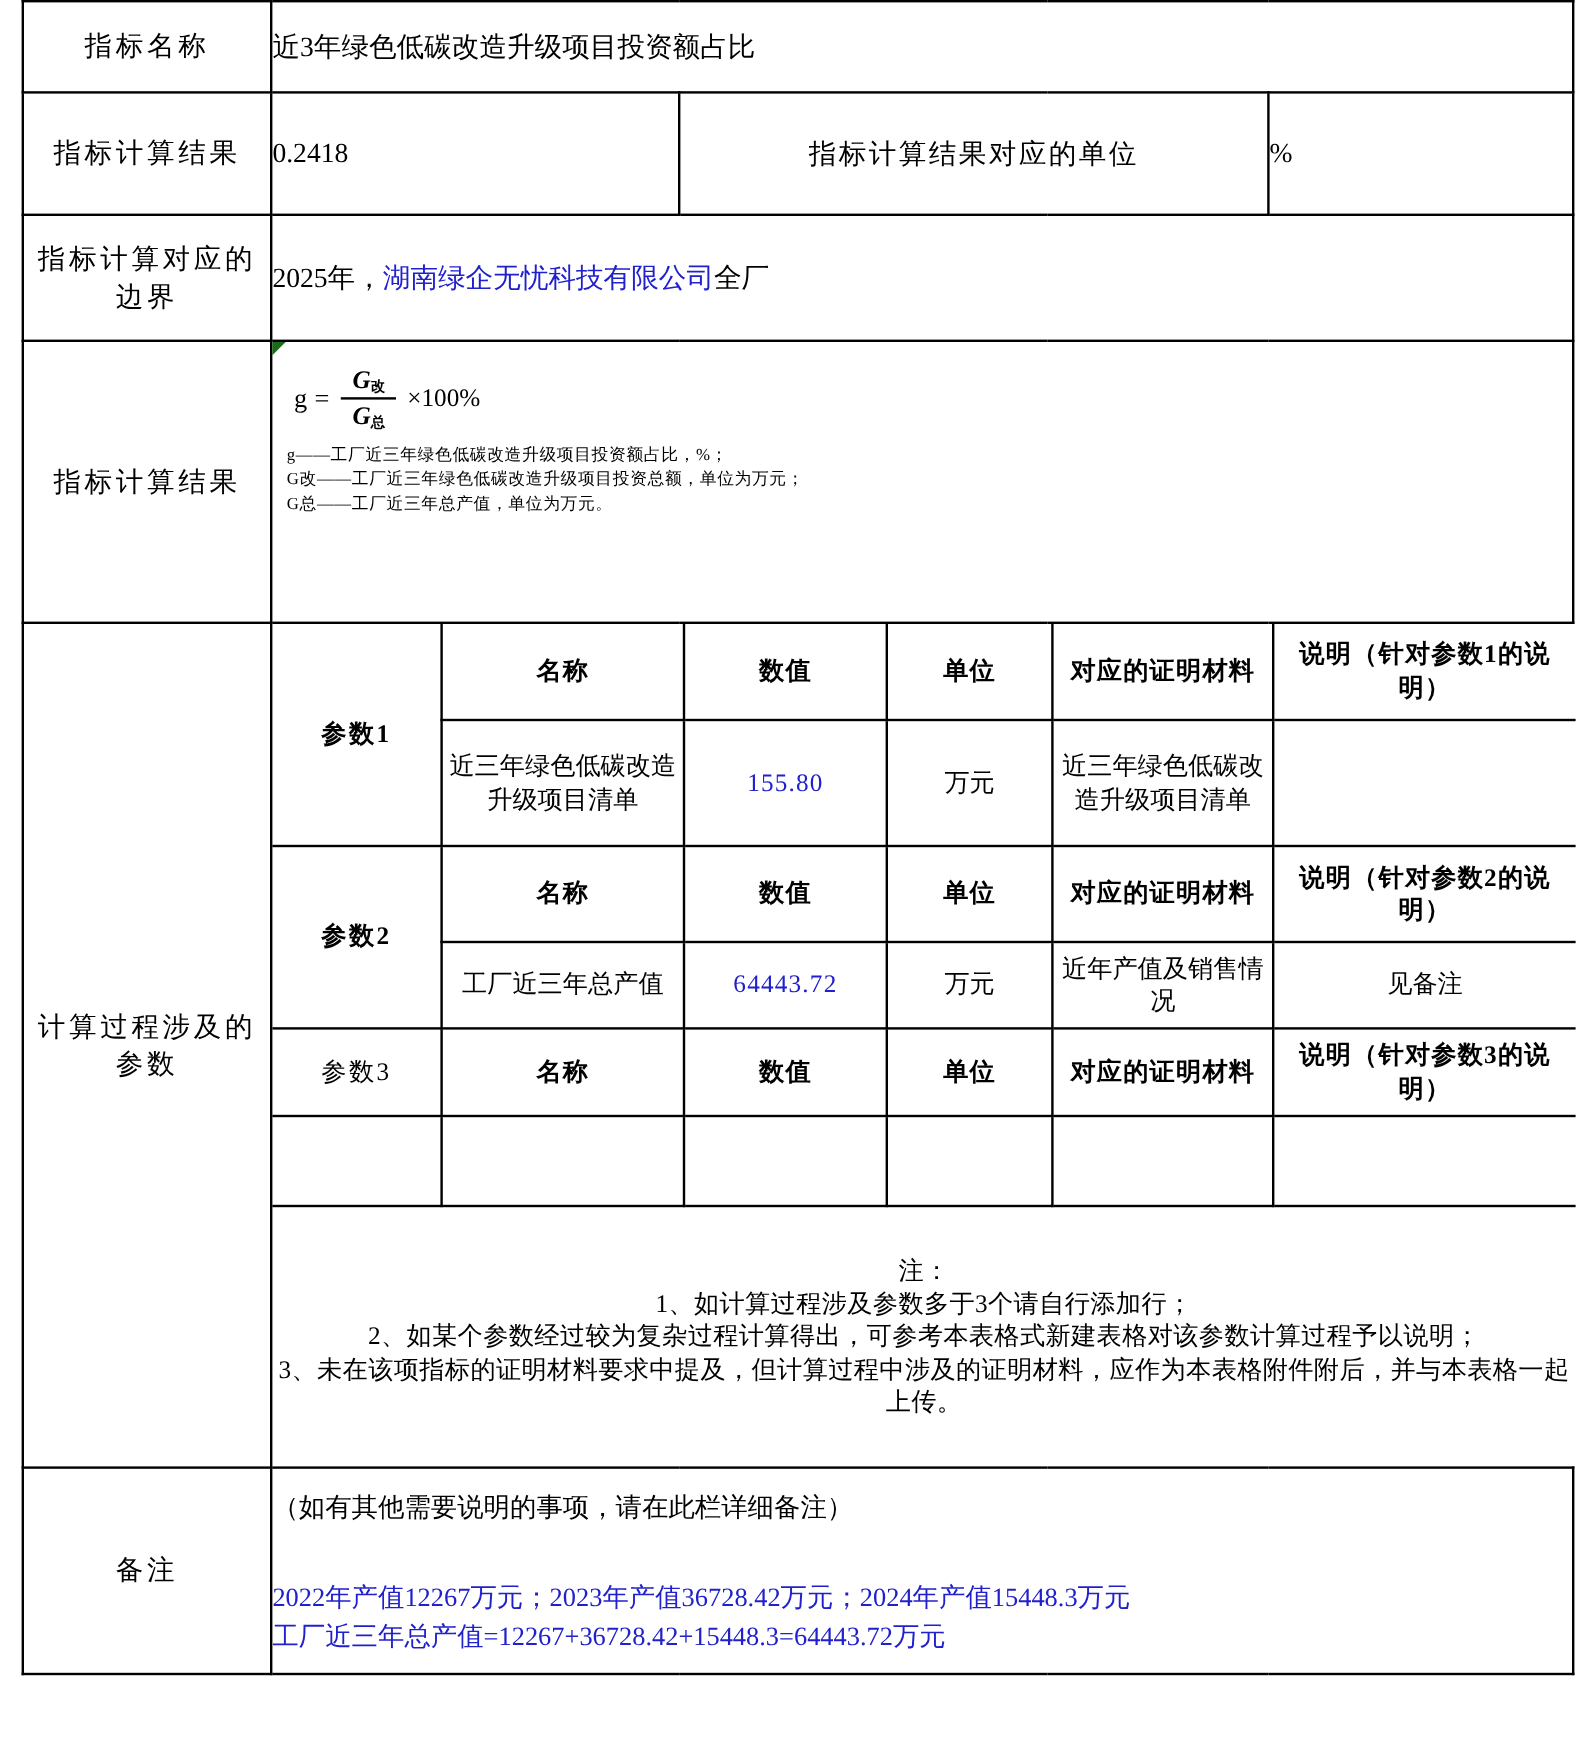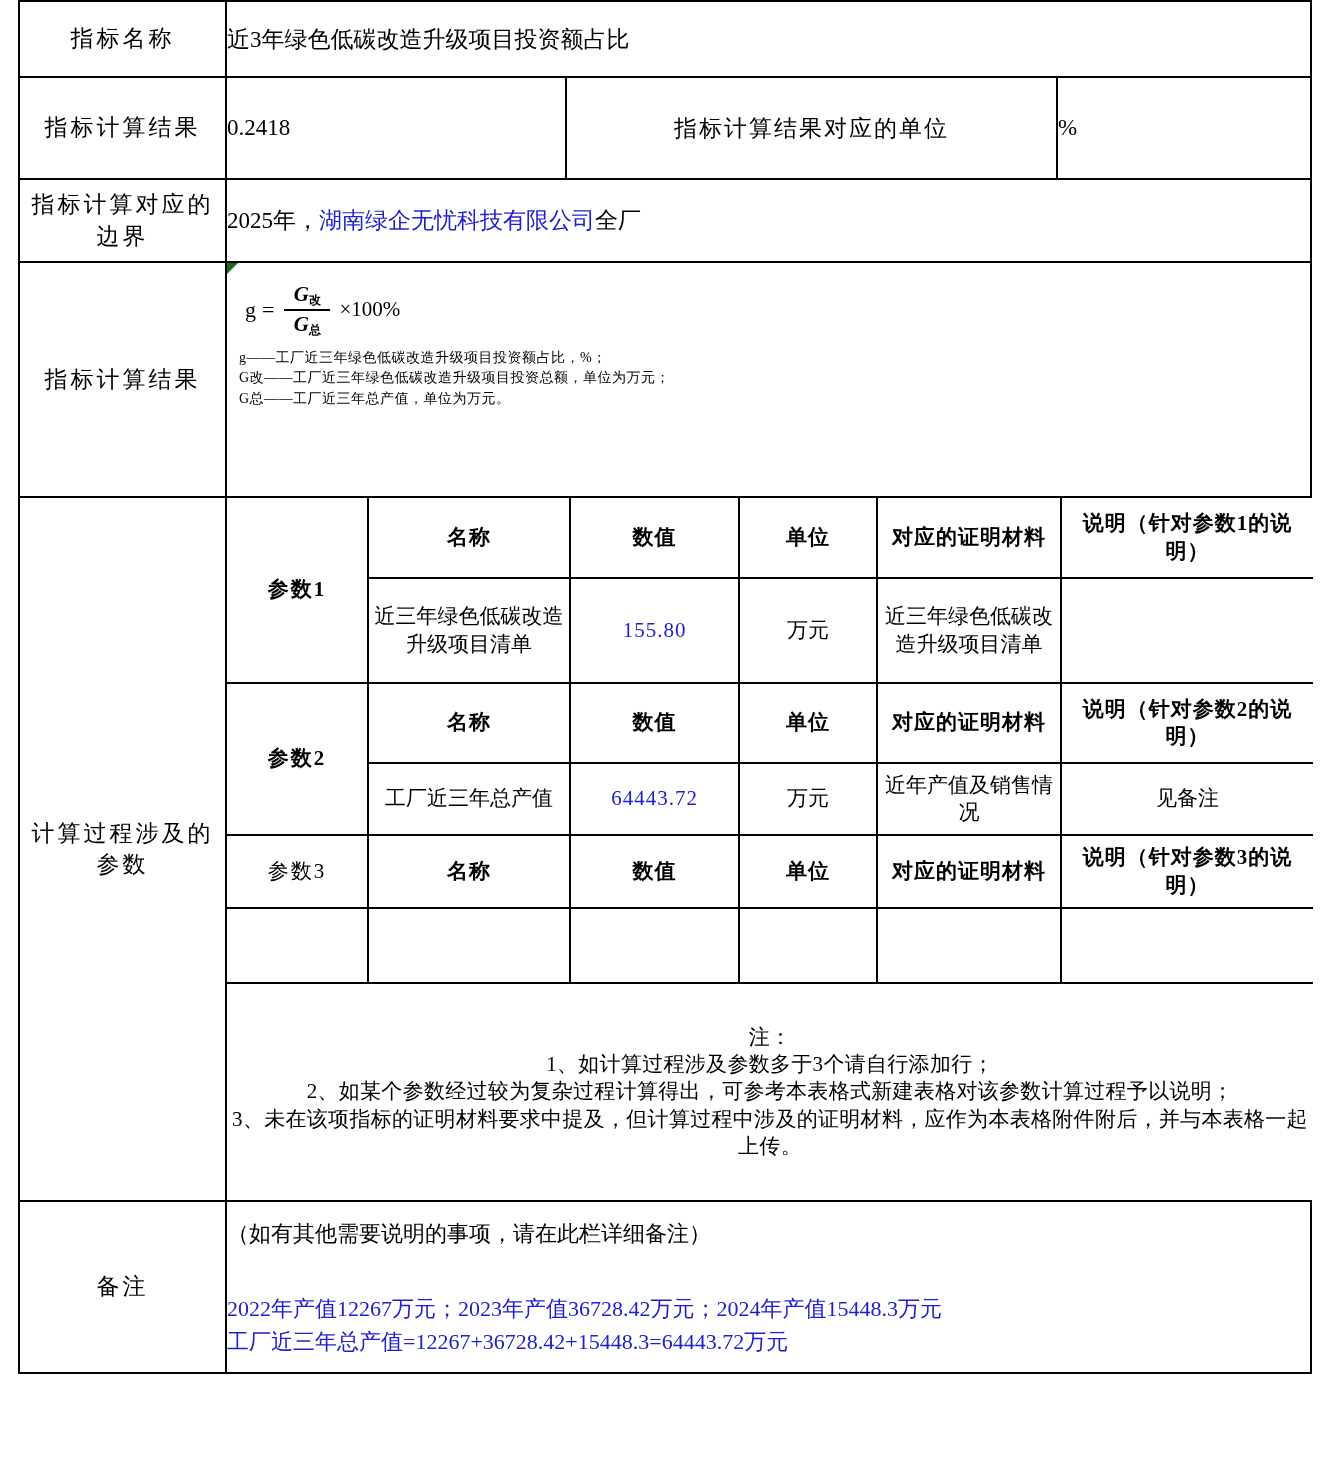--- a/index.html
+++ b/index.html
@@ -209,21 +209,21 @@
       </tr>
 
       <tr>
         <td class="lbl" style="height:102px">指标计算结果</td>
         <td class="val">0.2418</td>
         <td class="val-center" colspan="3">指标计算结果对应的单位</td>
         <td class="val">%</td>
       </tr>
 
       <tr>
-        <td class="lbl" style="height:83px">指标计算对应的边界</td>
+        <td class="lbl" style="height:105px">指标计算对应的边界</td>
         <td class="val" colspan="5">
           <span>2025年，</span><span class="blue">湖南绿企无忧科技有限公司</span><span>全厂</span>
         </td>
       </tr>
 
       <tr>
         <td class="lbl" style="height:235px">指标计算结果</td>
         <td class="formula-cell" colspan="5">
           <span class="comment-marker"></span>
 

